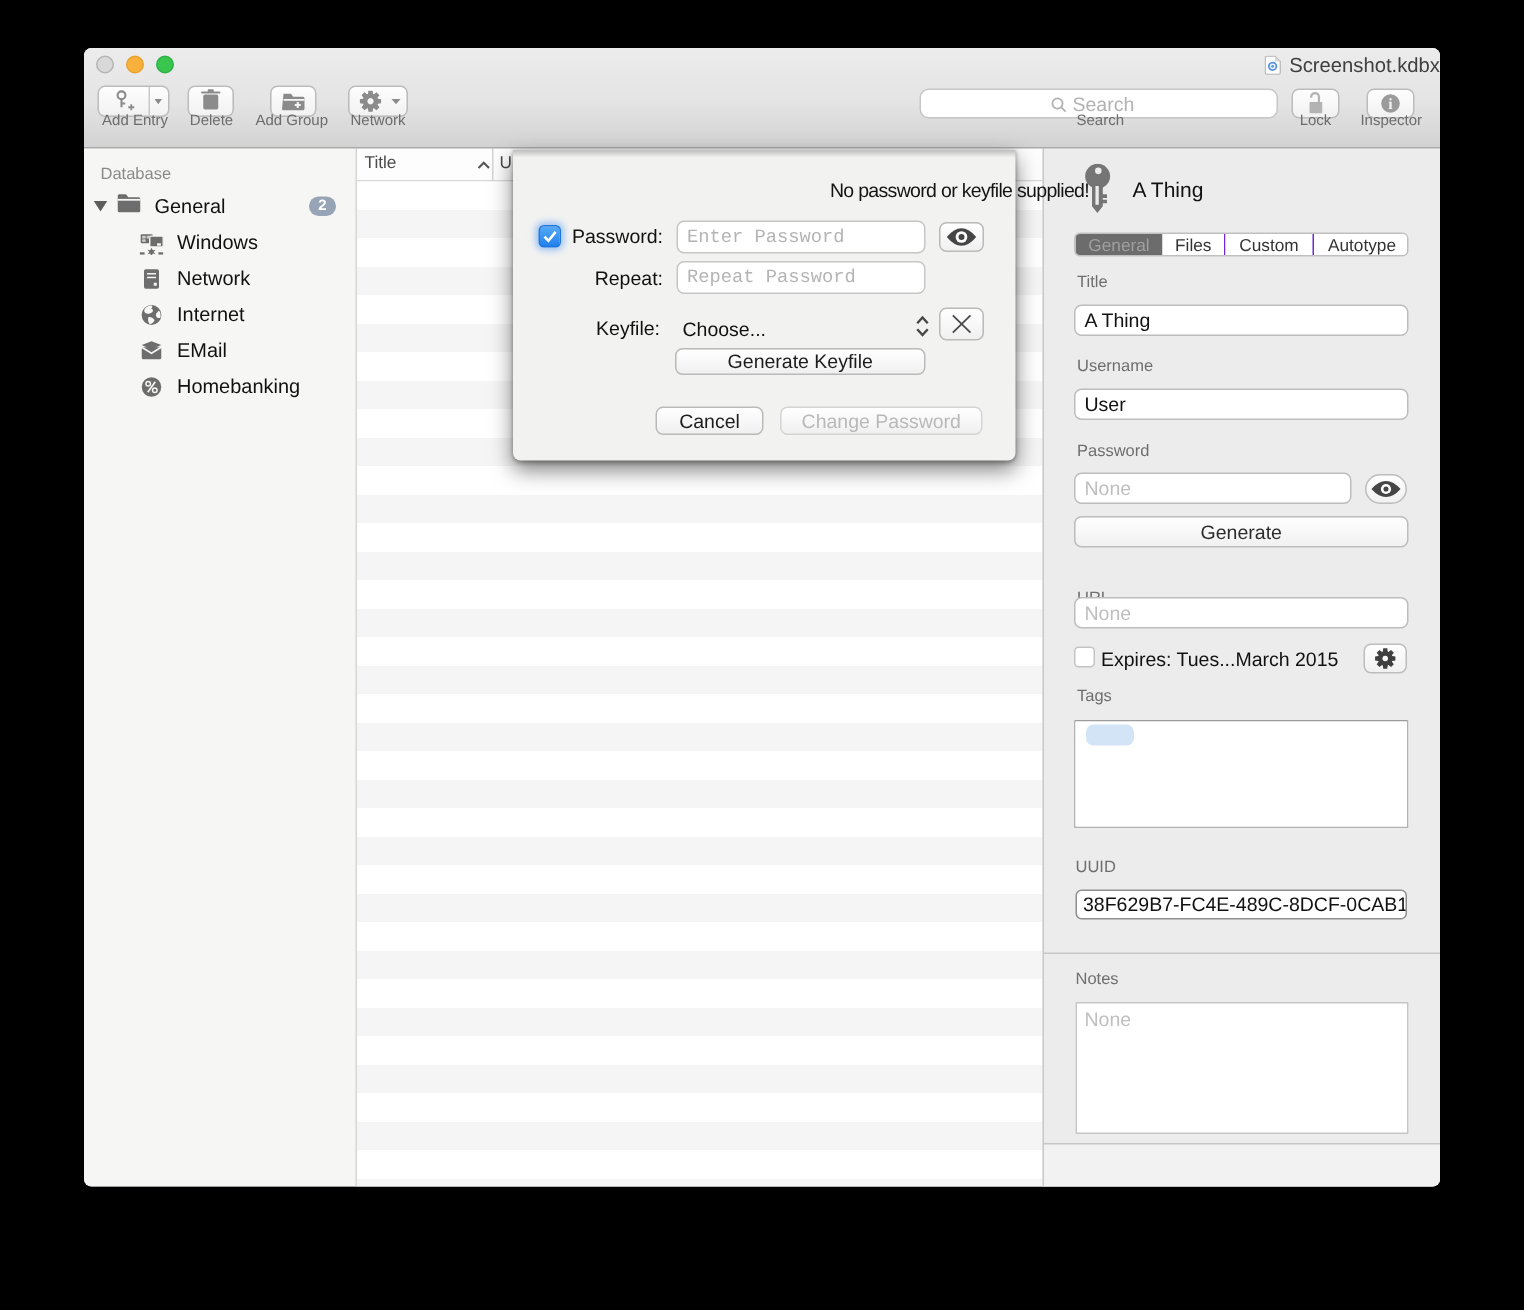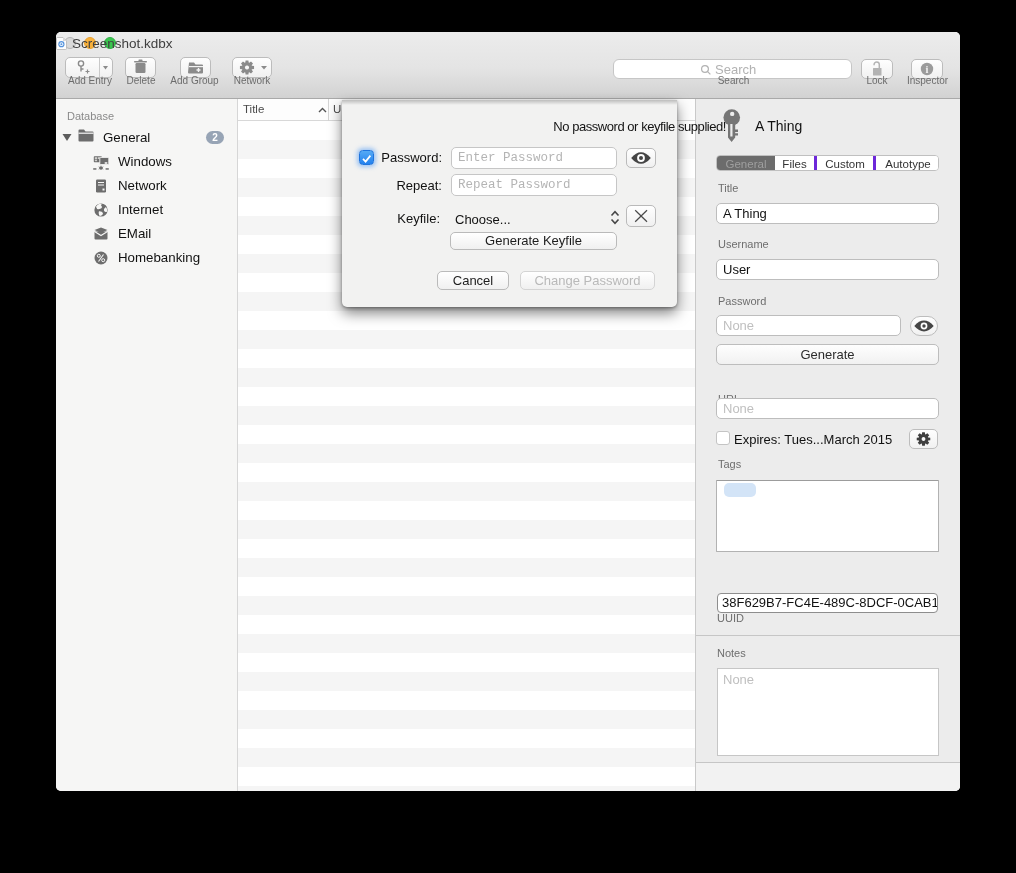--- a/index.html
+++ b/index.html
@@ -6,21 +6,21 @@
   html,body { width:1016px; height:873px; background:#000; font-family:"Liberation Sans", sans-serif; overflow:hidden; }
   #win { position:absolute; left:56px; top:32px; width:904px; height:759px; border-radius:5px; background:#fff; overflow:hidden; }
   
   #tbar { position:absolute; left:0; top:0; width:904px; height:67px;
     background:linear-gradient(#ececec 0%, #e4e4e4 55%, #d2d2d2 100%);
     border-bottom:1px solid #a9a9a9; z-index:5; }
   .tl { position:absolute; top:5px; width:12px; height:12px; border-radius:50%; }
   #tl1 { left:8px;  background:#d9d9d9; border:1px solid #b4b4b4; }
   #tl2 { left:28px; background:#f8b13c; border:1px solid #e9a12e; }
   #tl3 { left:48px; background:#3ac54e; border:1px solid #2eb146; }
-  #wtitle { position:absolute; left:0; top:4px; width:100%; text-align:left; font-size:13.5px; color:#404040; }
+  #wtitle { position:absolute; left:0; top:4px; width:100%; text-align:right; font-size:13.5px; color:#404040; }
   .tbtn { position:absolute; top:25px; height:21px; border:1px solid #bcbcbc; border-radius:5px;
     background:linear-gradient(#fefefe, #f1f1f1); }
   .tlabel { position:absolute; top:43px; font-size:10px; color:#6c6c6c; text-align:center; white-space:nowrap; }
   
   #content { position:absolute; left:0; top:67px; width:904px; height:692px; }
   #sidebar { position:absolute; left:0; top:0; width:182px; height:692px; background:#f6f6f5; border-right:1px solid #d6d6d6; }
   #table { position:absolute; left:182px; top:0; width:458px; height:692px; background:#fff; }
   #thead { position:absolute; left:0; top:0; width:458px; height:22px; background:#fdfdfd; border-bottom:1px solid #d8d8d8; }
   #rows { position:absolute; left:0; top:22px; width:458px; height:670px;
     background:repeating-linear-gradient(#fff 0 19px, #f5f5f5 19px 38px); }
@@ -31,21 +31,21 @@
   .badge { position:absolute; left:150px; top:32px; width:18px; height:13px; border-radius:7px;
     background:#97a4b5; color:#fff; font-size:10px; font-weight:bold; text-align:center; line-height:13px; }
   .sic { position:absolute; }
   
   .plabel { position:absolute; font-size:11px; color:#6e6e6e; }
   .pfield { position:absolute; height:21px; border:1px solid #bdbdbd; border-radius:5px; background:#fff;
     font-size:13px; color:#111; line-height:19px; padding-left:6px; white-space:nowrap; overflow:hidden; }
   .ph { color:#bfbfbf; }
   .pbtn { position:absolute; border:1px solid #bdbdbd; border-radius:5px; background:linear-gradient(#fefefe,#f1f1f1);
     font-size:13px; color:#2c2c2c; text-align:center; }
-  .seg { position:absolute; top:0; height:16px; font-size:11.5px; color:#333; text-align:center; line-height:16px; background:#fff; border-right:3px solid #6d28d9; }
+  .seg { position:absolute; top:0; height:16px; font-size:11.5px; color:#333; text-align:center; line-height:16px; background:#fff; border-right:1px solid #6d28d9; }
   
   #sheet { position:absolute; left:286px; top:1px; width:335px; height:207px; background:#f2f2f1;
     border-radius:0 0 5px 5px; box-shadow:0 6px 14px rgba(0,0,0,0.5), 0 1px 3px rgba(0,0,0,0.35); z-index:30; }
   .dfield { position:absolute; width:166px; height:22px; border:1px solid #c6c6c6; border-radius:5px; background:#fff;
     font-family:"Liberation Mono", monospace; font-size:12.5px; color:#b4b4b4; line-height:20px; padding-left:6px; }
   .dlabel { position:absolute; font-size:13px; color:#111; text-align:right; }
   .dbtn { position:absolute; border:1px solid #bababa; border-radius:5px; background:linear-gradient(#fff,#f0f0f0);
     font-size:13px; color:#1c1c1c; text-align:center; }
 </style>
 </head>
@@ -241,21 +241,21 @@
       <div style="position:absolute; left:38px; top:333px; font-size:13px; color:#111;">Expires: Tues...March 2015</div>
       <div class="pbtn" style="left:213px; top:330px; width:29px; height:20px;">
         <svg width="27" height="18" viewBox="0 0 27 18" style="position:absolute;left:0;top:0;">
           <path fill-rule="evenodd" fill="#3f3f3f" d="M 11.89 4.37 L 12.15 2.23 L 14.85 2.23 L 15.11 4.37 L 15.64 4.59 L 17.33 3.26 L 19.24 5.17 L 17.91 6.86 L 18.13 7.39 L 20.27 7.65 L 20.27 10.35 L 18.13 10.61 L 17.91 11.14 L 19.24 12.83 L 17.33 14.74 L 15.64 13.41 L 15.11 13.63 L 14.85 15.77 L 12.15 15.77 L 11.89 13.63 L 11.36 13.41 L 9.67 14.74 L 7.76 12.83 L 9.09 11.14 L 8.87 10.61 L 6.73 10.35 L 6.73 7.65 L 8.87 7.39 L 9.09 6.86 L 7.76 5.17 L 9.67 3.26 L 11.36 4.59 Z M 13.5 7.1 a 1.9 1.9 0 1 0 0.001 0 Z"></path>
         </svg>
       </div>
       <div class="plabel" style="left:22px; top:359px;">Tags</div>
       <div style="position:absolute; left:20px; top:381px; width:223px; height:72px; background:#fff; border:1px solid #b2b2b2; border-top-color:#9c9c9c; border-radius:1px;">
         <div style="position:absolute; left:7px; top:2px; width:32px; height:14px; background:#d3e4f7; border-radius:5px;"></div>
       </div>
-      <div class="plabel" style="left:21px; top:473px;margin-top:40px;">UUID</div>
+      <div class="plabel" style="left:21px; top:473px;">UUID</div>
       <div class="pfield" style="left:21px; top:494px; width:221px; height:20px; border-color:#8e8e8e; border-radius:4px; padding-left:4px; line-height:18px;">38F629B7-FC4E-489C-8DCF-0CAB1</div>
       <div style="position:absolute; left:0; top:536px; width:265px; height:1px; background:#c6c6c6;"></div>
       <div class="plabel" style="left:21px; top:548px;">Notes</div>
       <div style="position:absolute; left:21px; top:569px; width:222px; height:88px; background:#fff; border:1px solid #c6c6c6;">
         <div style="position:absolute; left:5px; top:3px; font-size:13px; color:#bfbfbf;">None</div>
       </div>
       <div style="position:absolute; left:0; top:663px; width:265px; height:29px; background:#f2f2f2; border-top:1px solid #c6c6c6;"></div>
     </div>
 
     <div id="sheet">

